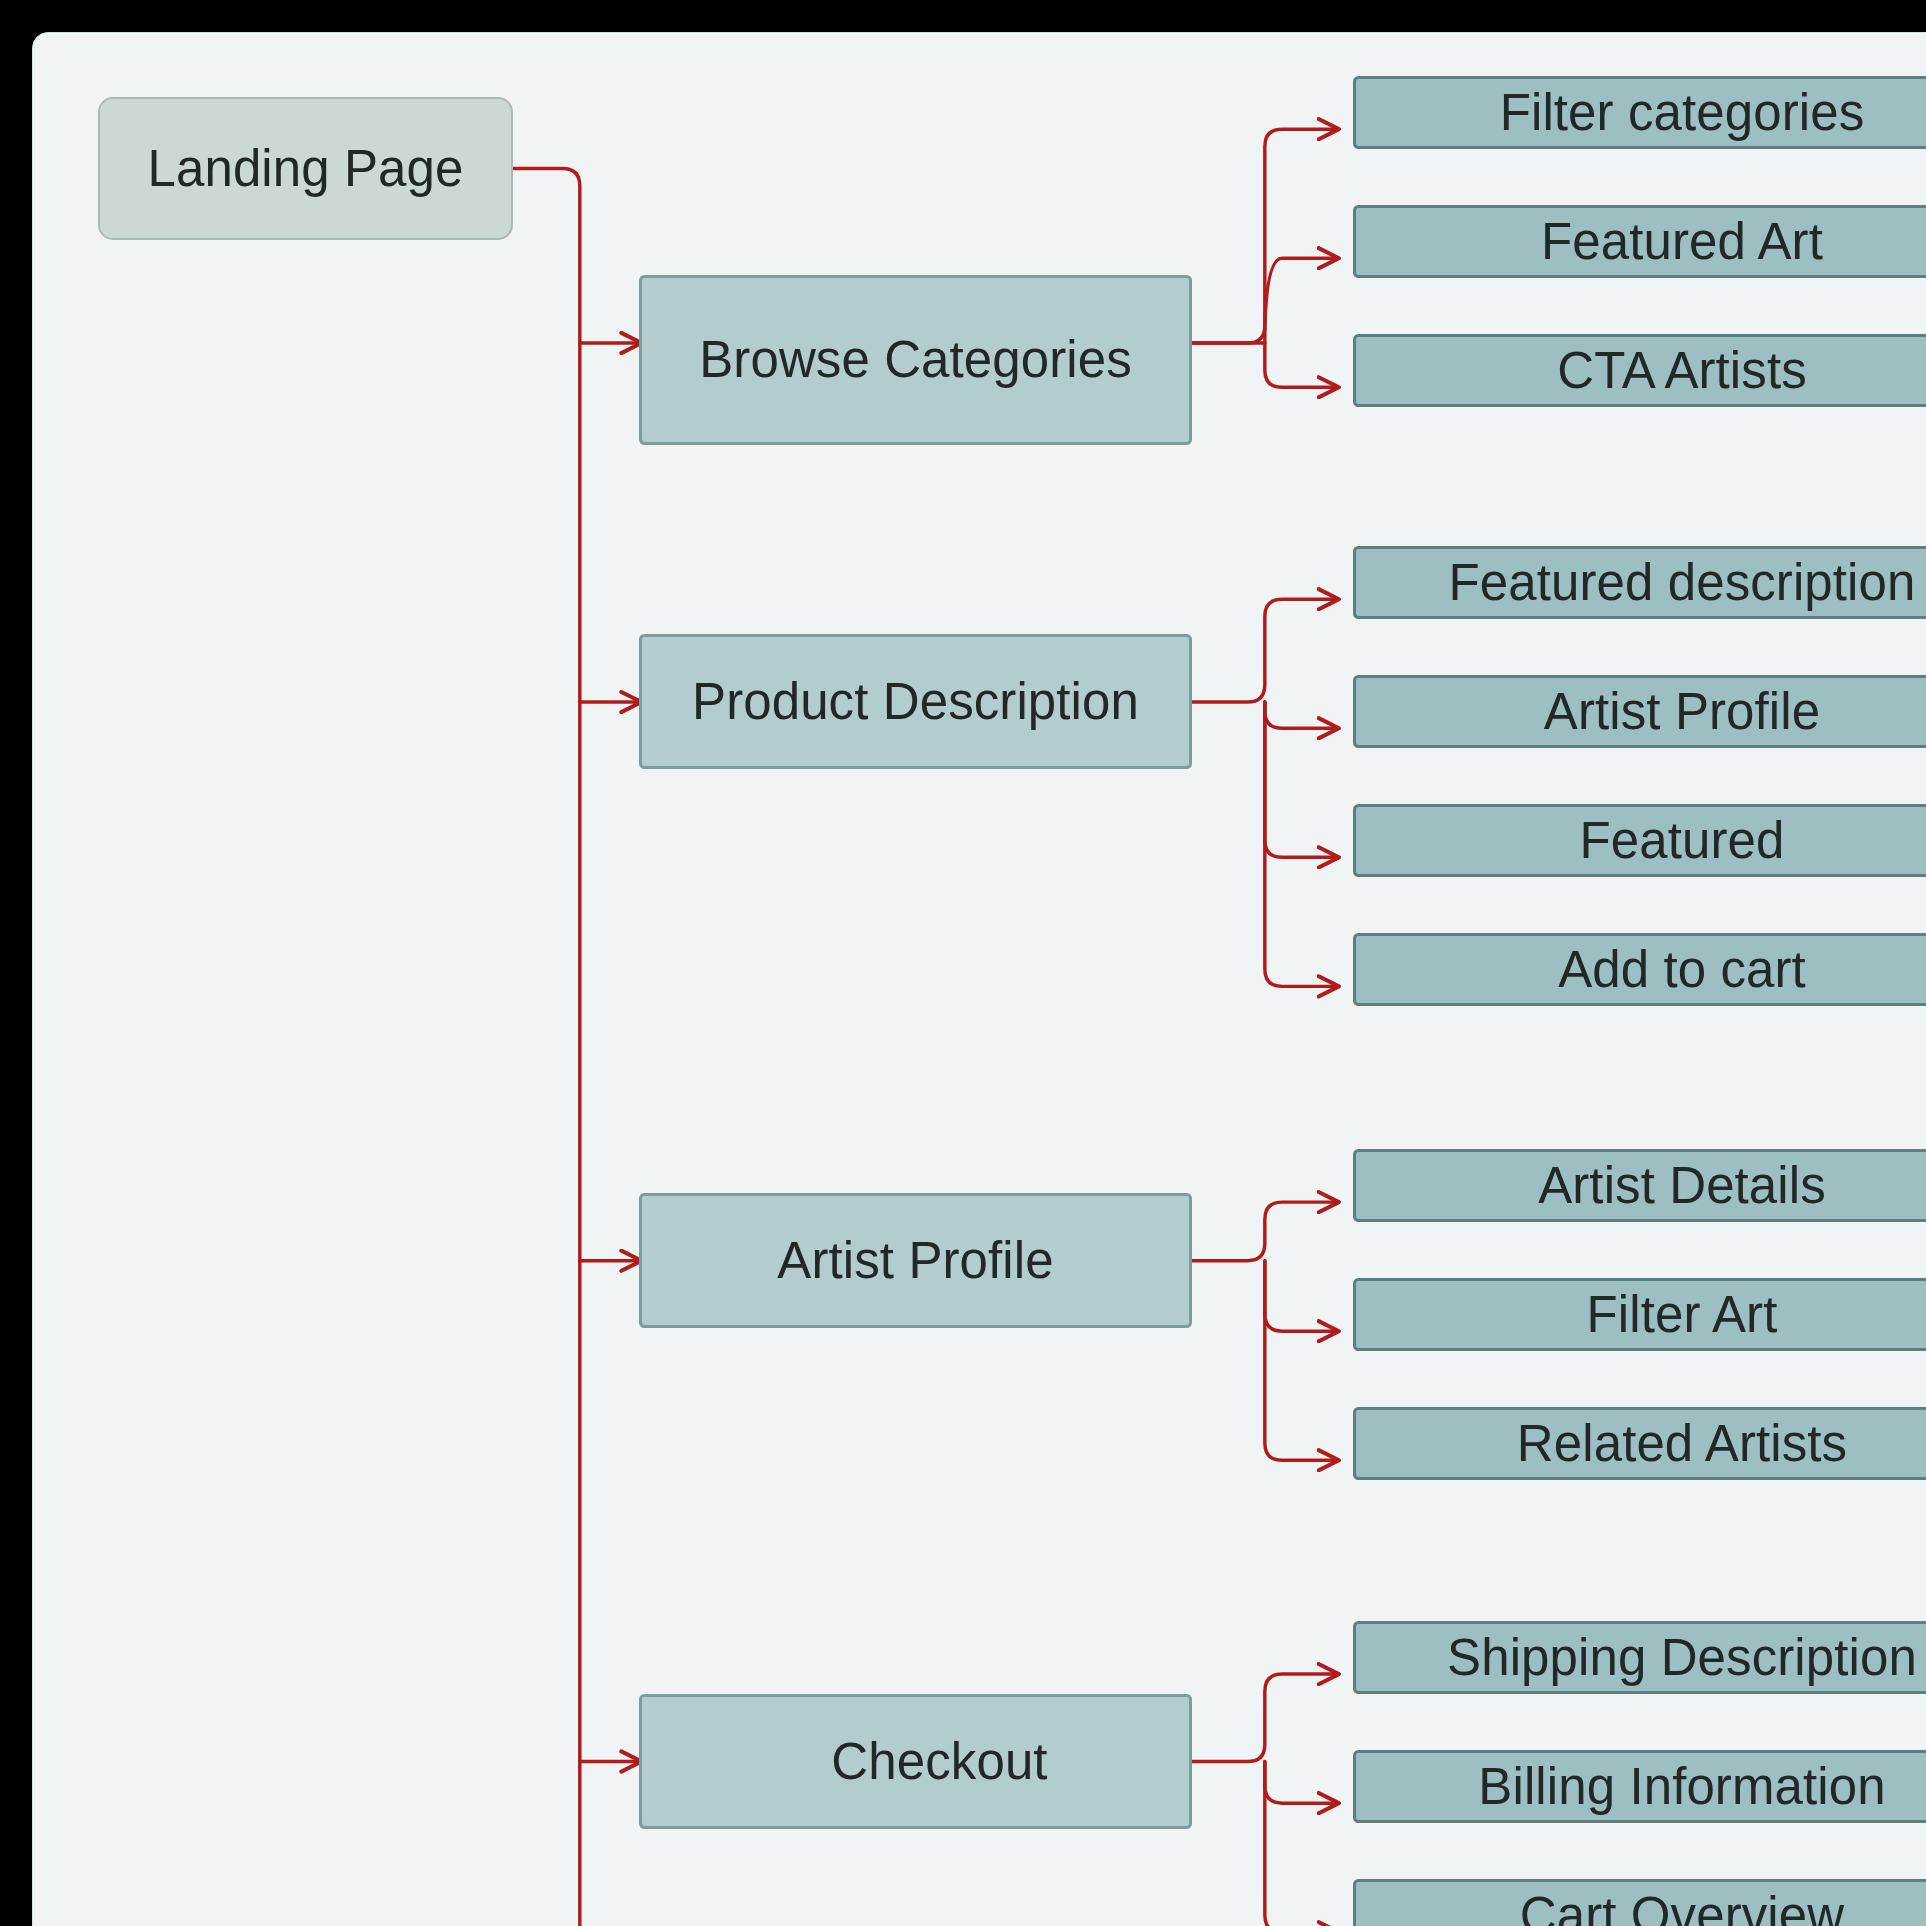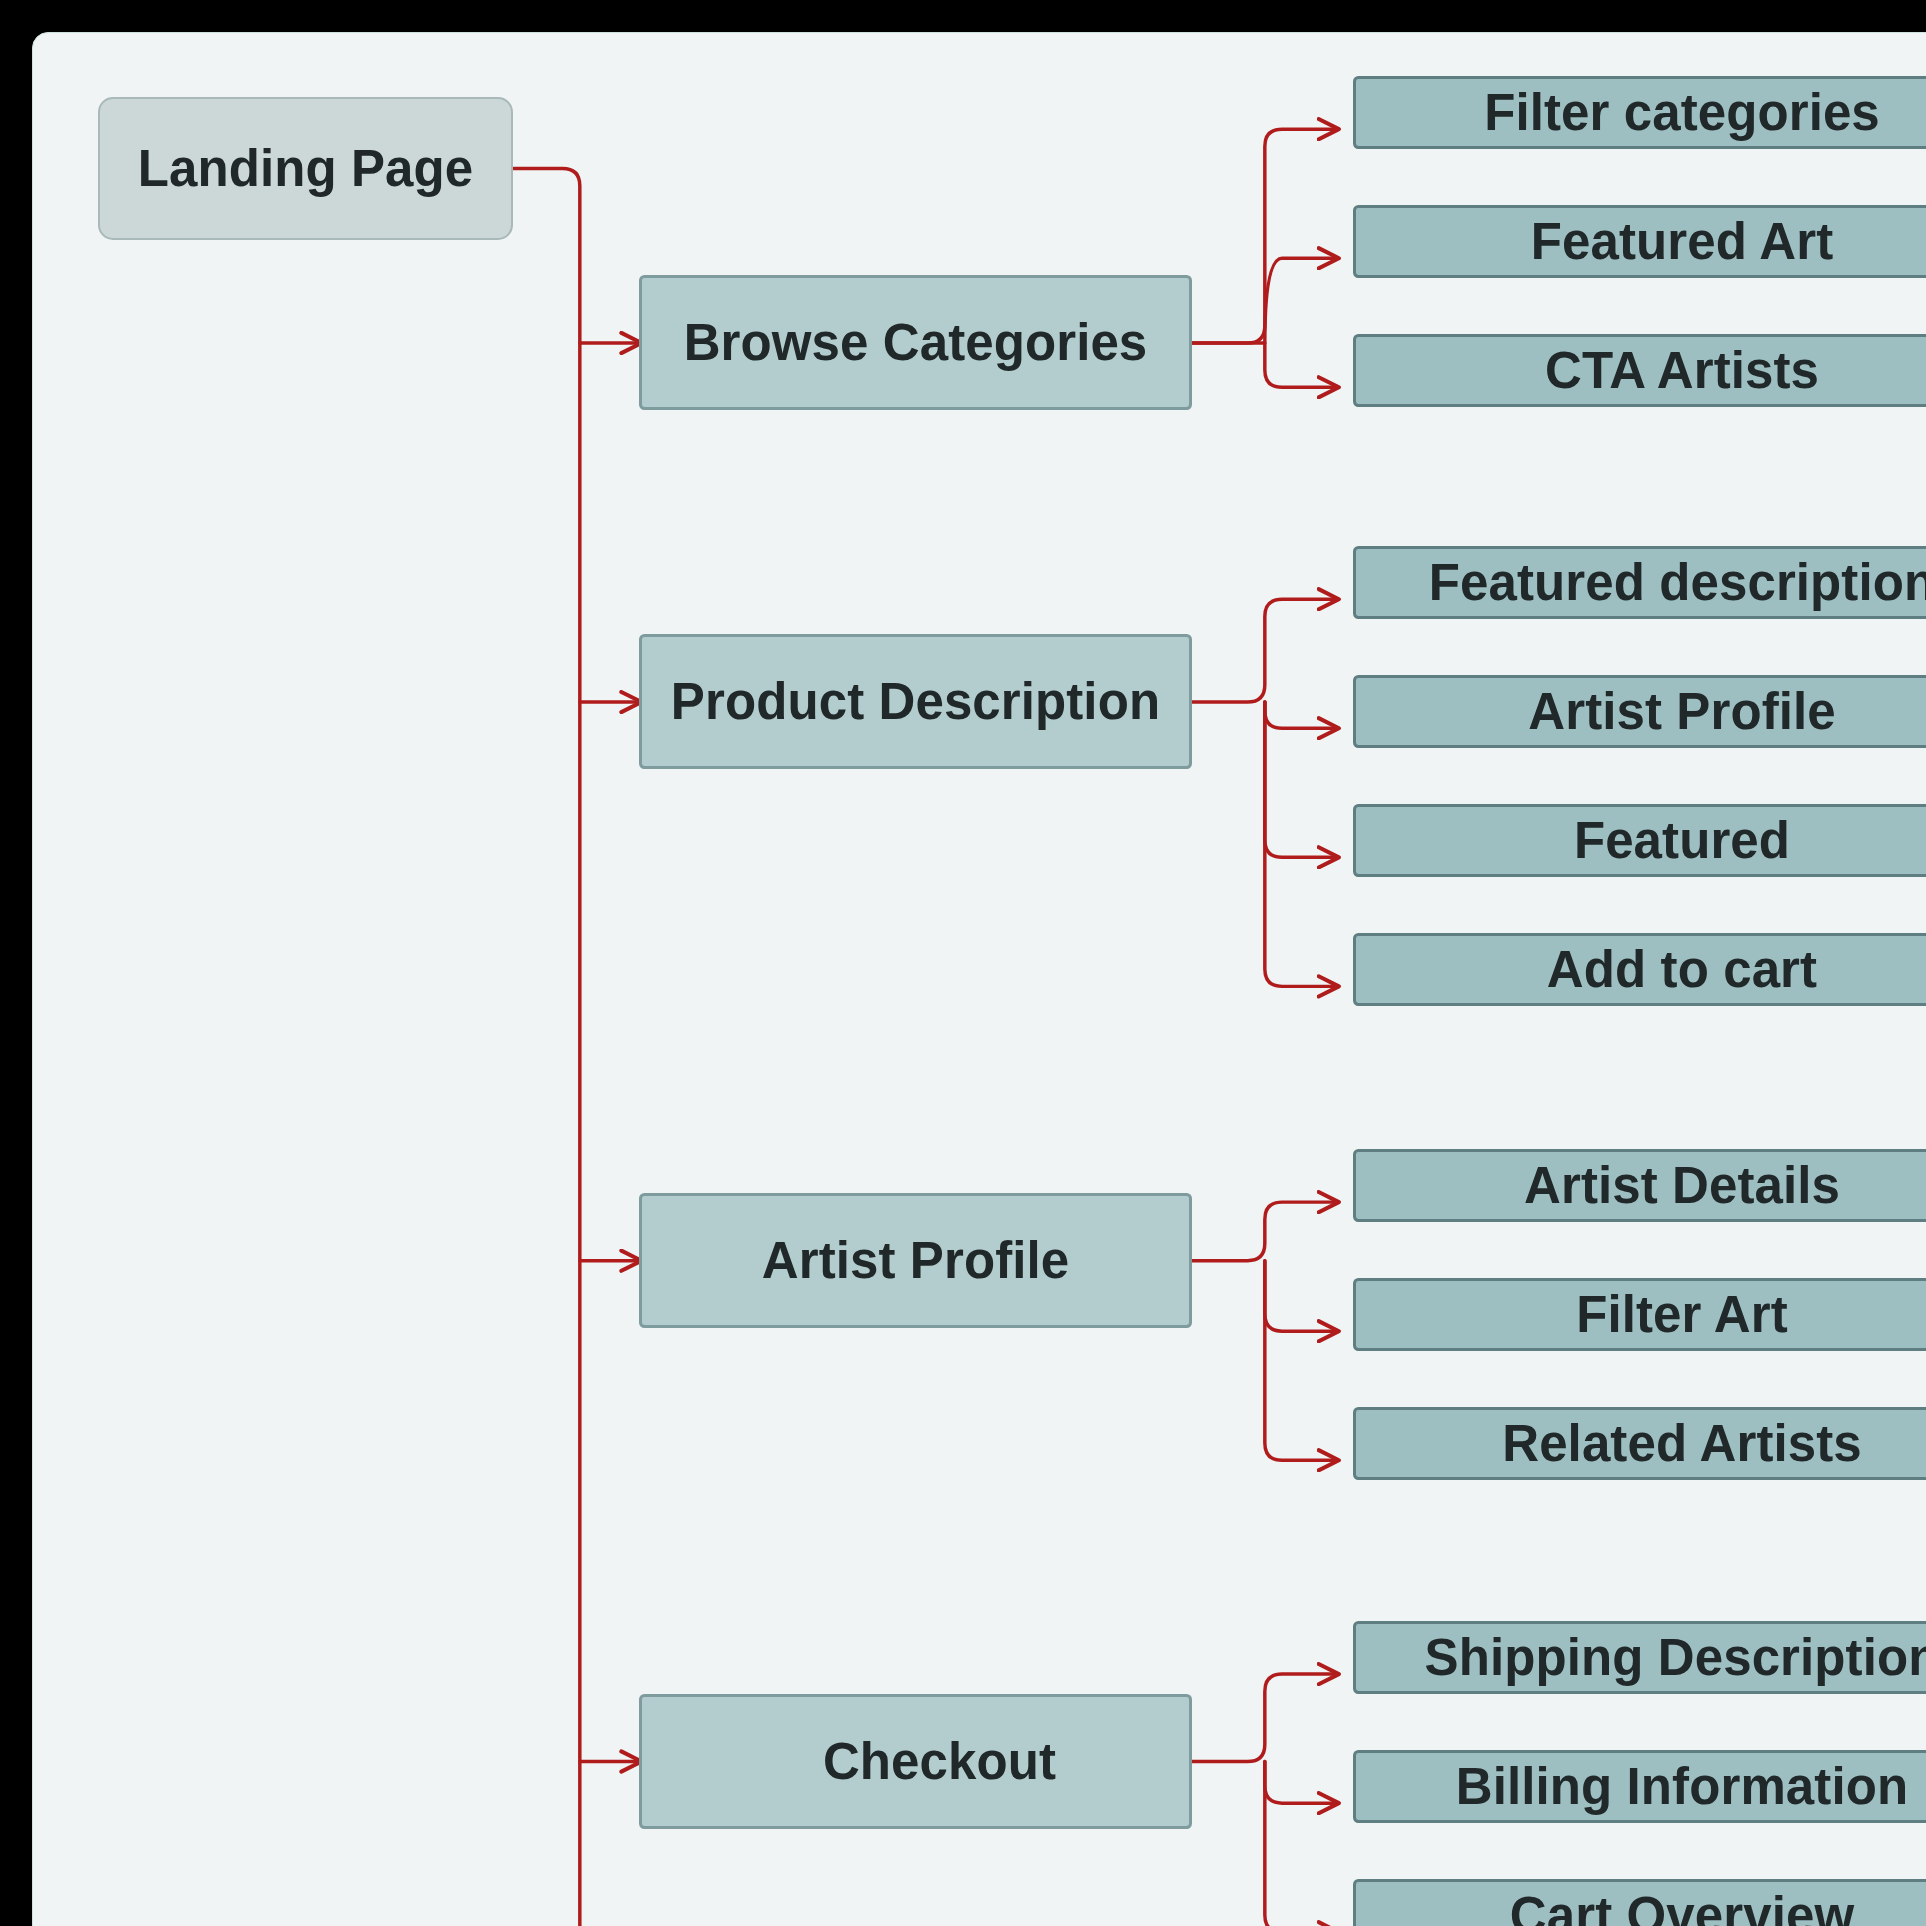--- a/index.html
+++ b/index.html
@@ -38,21 +38,20 @@
     text-align:center;
     color:#20282a;
     border-radius:5.4px;
     letter-spacing:0.1px;
   }
   .node .lbl{
     display:block;
     padding:0 9.2px;
     line-height:1.05;
     white-space:nowrap;
-    font-weight:bold;
   }
   
   .node.root{
     background:#ccd8d8;
     border:2.7px solid #a9b9b9;
     font-size:51px;
   }
   
   .node.l2{
     background:#b3cccd;
@@ -108,21 +107,21 @@
       <path d="M 3095 5772 H 3238 Q 3283 5772 3283 5727 V 5630 Q 3283 5585 3328 5585 H 3470" marker-end="url(#arrow)"></path>
       <path d="M 3283 5772 V 5875 Q 3283 5920 3328 5920 H 3470" marker-end="url(#arrow)"></path>
       <path d="M 3283 5772 V 6210 Q 3283 6255 3328 6255 H 3470" marker-end="url(#arrow)"></path>
     </g>
   </svg>
 
   <div class="node root" style="left:98px;top:97px;width:415px;height:143px;border-radius:15px;">
     <span class="lbl">Landing Page</span>
   </div>
 
-  <div class="node l2" style="left:639px;top:275px;width:553px;height:135px;">
+  <div class="node l2" style="left:639px;top:275px;width:553px;height:170px;">
     <span class="lbl">Browse Categories</span>
   </div>
   <div class="node l3" style="left:1353px;top:76px;width:658px;height:73px;">
     <span class="lbl">Filter categories</span>
   </div>
   <div class="node l3" style="left:1353px;top:205px;width:658px;height:73px;">
     <span class="lbl">Featured Art</span>
   </div>
   <div class="node l3" style="left:1353px;top:334px;width:658px;height:73px;">
     <span class="lbl">CTA Artists</span>

